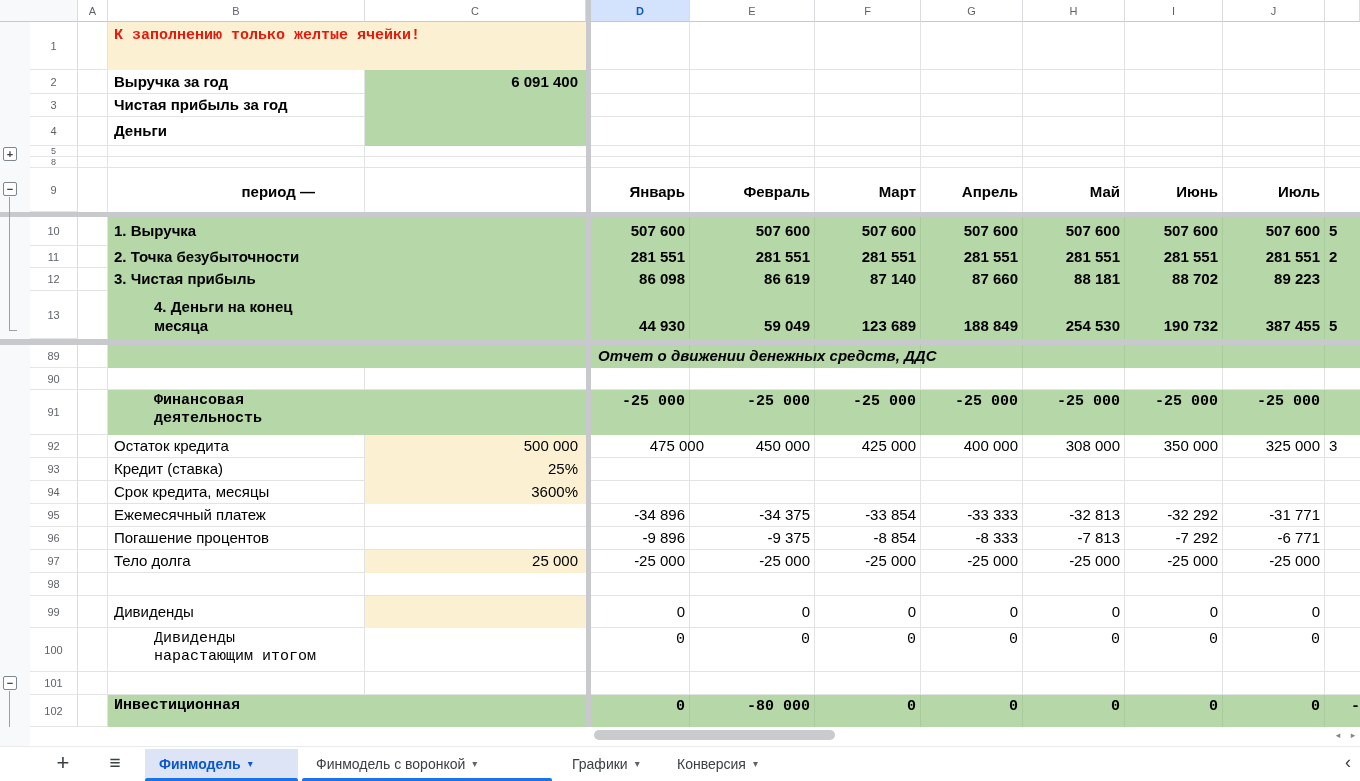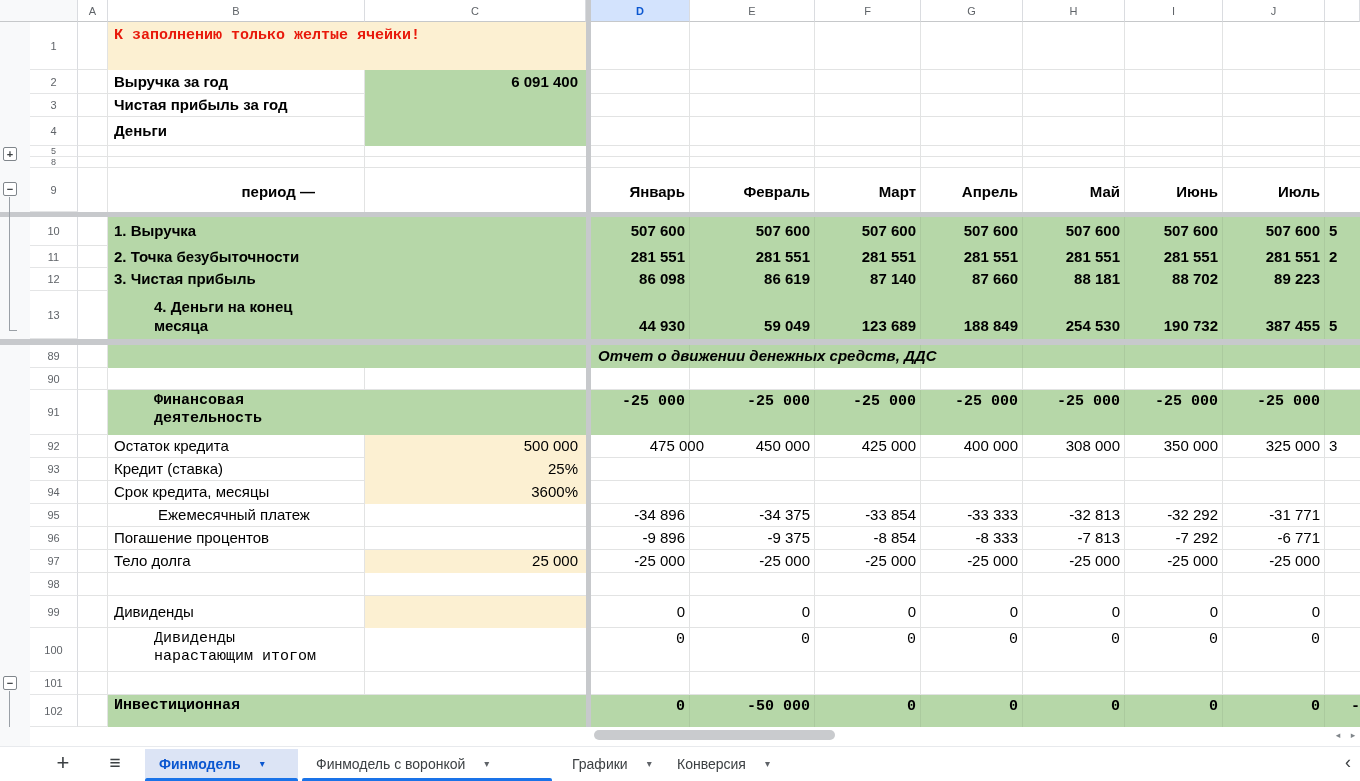--- a/index.html
+++ b/index.html
@@ -22,21 +22,21 @@
            border-right:1px solid #dadce0;border-bottom:1px solid #e4e5e6;}
   .gline{position:absolute;background:#e2e3e3;}
   .gline2{position:absolute;background:rgba(0,0,0,0.06);}
   .grpbox{position:absolute;width:14px;height:14px;background:#fff;border:1px solid #80868b;
           border-radius:2px;color:#3c4043;font-size:11px;line-height:12px;text-align:center;
           box-sizing:border-box;font-weight:bold;}
   .tabbar{position:absolute;left:0;top:746px;width:1360px;height:35px;background:#fff;
           border-top:1px solid #e8eaed;}
   .tbtn{position:absolute;top:0;height:31px;display:flex;align-items:center;justify-content:center;
         color:#3c4043;cursor:pointer;}
-  .tab{position:absolute;top:2px;height:29px;display:flex;align-items:center;gap:19px;
+  .tab{position:absolute;top:2px;height:29px;display:flex;align-items:center;gap:7px;
        padding:0 14px;font-size:14px;color:#3c4043;box-sizing:border-box;cursor:pointer;}
   .tab .caret{font-size:10px;color:#5f6368;}
   .tab.active{font-weight:bold;}
   .tab.active .caret{color:inherit;}
   .tab.active::after,.tab.underlined::after{content:"";position:absolute;left:0;right:0;
        bottom:-4px;height:4px;border-radius:2px 2px 0 0;}
 </style>
 <style>.tab.active::after,.tab.underlined::after{background:#1a73e8;}</style></head>
 <body>
 
@@ -224,21 +224,21 @@
       <div class="cell right" style="left: 815px; top: 435px; width: 106px; height: 23px; padding-left: 6px; padding-right: 5px; padding-top: 0px;">425 000</div>
       <div class="cell right" style="left: 921px; top: 435px; width: 102px; height: 23px; padding-left: 6px; padding-right: 5px; padding-top: 0px;">400 000</div>
       <div class="cell right" style="left: 1023px; top: 435px; width: 102px; height: 23px; padding-left: 6px; padding-right: 5px; padding-top: 0px;">308 000</div>
       <div class="cell right" style="left: 1125px; top: 435px; width: 98px; height: 23px; padding-left: 6px; padding-right: 5px; padding-top: 0px;">350 000</div>
       <div class="cell right" style="left: 1223px; top: 435px; width: 102px; height: 23px; padding-left: 6px; padding-right: 5px; padding-top: 0px;">325 000</div>
       <div class="cell" style="left: 1325px; top: 435px; width: 35px; height: 23px; padding-left: 4px; padding-right: 5px; padding-top: 0px;">3</div>
       <div class="cell" style="left: 108px; top: 458px; width: 257px; height: 23px; padding-left: 6px; padding-right: 5px; padding-top: 0px;">Кредит (ставка)</div>
       <div class="cell right" style="left: 365px; top: 458px; width: 221px; height: 23px; padding-left: 6px; padding-right: 8px;">25%</div>
       <div class="cell" style="left: 108px; top: 481px; width: 257px; height: 23px; padding-left: 6px; padding-right: 5px; padding-top: 0px;">Срок кредита, месяцы</div>
       <div class="cell right" style="left: 365px; top: 481px; width: 221px; height: 23px; padding-left: 6px; padding-right: 8px;">3600%</div>
-      <div class="cell" style="left: 108px; top: 504px; width: 257px; height: 23px; padding-left: 6px; padding-right: 22px; padding-top: 0px; margin-left: 44px;">Ежемесячный платеж</div>
+      <div class="cell" style="left: 108px; top: 504px; width: 257px; height: 23px; padding-left: 6px; padding-right: 22px; padding-top: 0px;">Ежемесячный платеж</div>
       <div class="cell right" style="left: 591px; top: 504px; width: 99px; height: 23px; padding-left: 6px; padding-right: 5px; padding-top: 0px;">-34 896</div>
       <div class="cell right" style="left: 690px; top: 504px; width: 125px; height: 23px; padding-left: 6px; padding-right: 5px; padding-top: 0px;">-34 375</div>
       <div class="cell right" style="left: 815px; top: 504px; width: 106px; height: 23px; padding-left: 6px; padding-right: 5px; padding-top: 0px;">-33 854</div>
       <div class="cell right" style="left: 921px; top: 504px; width: 102px; height: 23px; padding-left: 6px; padding-right: 5px; padding-top: 0px;">-33 333</div>
       <div class="cell right" style="left: 1023px; top: 504px; width: 102px; height: 23px; padding-left: 6px; padding-right: 5px; padding-top: 0px;">-32 813</div>
       <div class="cell right" style="left: 1125px; top: 504px; width: 98px; height: 23px; padding-left: 6px; padding-right: 5px; padding-top: 0px;">-32 292</div>
       <div class="cell right" style="left: 1223px; top: 504px; width: 102px; height: 23px; padding-left: 6px; padding-right: 5px; padding-top: 0px;">-31 771</div>
       <div class="cell" style="left: 108px; top: 527px; width: 257px; height: 23px; padding-left: 6px; padding-right: 5px; padding-top: 0px;">Погашение процентов</div>
       <div class="cell right" style="left: 591px; top: 527px; width: 99px; height: 23px; padding-left: 6px; padding-right: 5px; padding-top: 0px;">-9 896</div>
       <div class="cell right" style="left: 690px; top: 527px; width: 125px; height: 23px; padding-left: 6px; padding-right: 5px; padding-top: 0px;">-9 375</div>
@@ -267,21 +267,21 @@
       <div class="cell top wrap" style="left: 108px; top: 628px; width: 257px; height: 44px; padding-left: 6px; padding-right: 5px; padding-top: 2px; max-width: 200px;">Дивиденды нарастающим итогом</div>
       <div class="cell right top" style="left: 591px; top: 628px; width: 99px; height: 44px; padding-left: 6px; padding-right: 5px; padding-top: 3px;">0</div>
       <div class="cell right top" style="left: 690px; top: 628px; width: 125px; height: 44px; padding-left: 6px; padding-right: 5px; padding-top: 3px;">0</div>
       <div class="cell right top" style="left: 815px; top: 628px; width: 106px; height: 44px; padding-left: 6px; padding-right: 5px; padding-top: 3px;">0</div>
       <div class="cell right top" style="left: 921px; top: 628px; width: 102px; height: 44px; padding-left: 6px; padding-right: 5px; padding-top: 3px;">0</div>
       <div class="cell right top" style="left: 1023px; top: 628px; width: 102px; height: 44px; padding-left: 6px; padding-right: 5px; padding-top: 3px;">0</div>
       <div class="cell right top" style="left: 1125px; top: 628px; width: 98px; height: 44px; padding-left: 6px; padding-right: 5px; padding-top: 3px;">0</div>
       <div class="cell right top" style="left: 1223px; top: 628px; width: 102px; height: 44px; padding-left: 6px; padding-right: 5px; padding-top: 3px;">0</div>
       <div class="cell bold top" style="left: 108px; top: 695px; width: 257px; height: 32px; padding-left: 6px; padding-right: 5px; padding-top: 2px;">Инвестиционная</div>
       <div class="cell right bold top" style="left: 591px; top: 695px; width: 99px; height: 32px; padding-left: 6px; padding-right: 5px; padding-top: 3px;">0</div>
-      <div class="cell right bold top" style="left: 690px; top: 695px; width: 125px; height: 32px; padding-left: 6px; padding-right: 5px; padding-top: 3px;">-50 000</div>
+      <div class="cell right bold top" style="left: 690px; top: 695px; width: 125px; height: 32px; padding-left: 6px; padding-right: 5px; padding-top: 3px;">-80 000</div>
       <div class="cell right bold top" style="left: 815px; top: 695px; width: 106px; height: 32px; padding-left: 6px; padding-right: 5px; padding-top: 3px;">0</div>
       <div class="cell right bold top" style="left: 921px; top: 695px; width: 102px; height: 32px; padding-left: 6px; padding-right: 5px; padding-top: 3px;">0</div>
       <div class="cell right bold top" style="left: 1023px; top: 695px; width: 102px; height: 32px; padding-left: 6px; padding-right: 5px; padding-top: 3px;">0</div>
       <div class="cell right bold top" style="left: 1125px; top: 695px; width: 98px; height: 32px; padding-left: 6px; padding-right: 5px; padding-top: 3px;">0</div>
       <div class="cell right bold top" style="left: 1223px; top: 695px; width: 102px; height: 32px; padding-left: 6px; padding-right: 5px; padding-top: 3px;">0</div>
       <div class="cell bold top" style="left: 1325px; top: 695px; width: 35px; height: 32px; padding-left: 26px; padding-right: 5px; padding-top: 3px;">-1</div>
     </div>
 
   <div class="abs" style="left:588px;top:727px;width:772px;height:19px;background:#fff;"></div>
   <div class="abs" style="left:594px;top:730px;width:241px;height:10px;background:#c9cbce;border-radius:5px;"></div>

